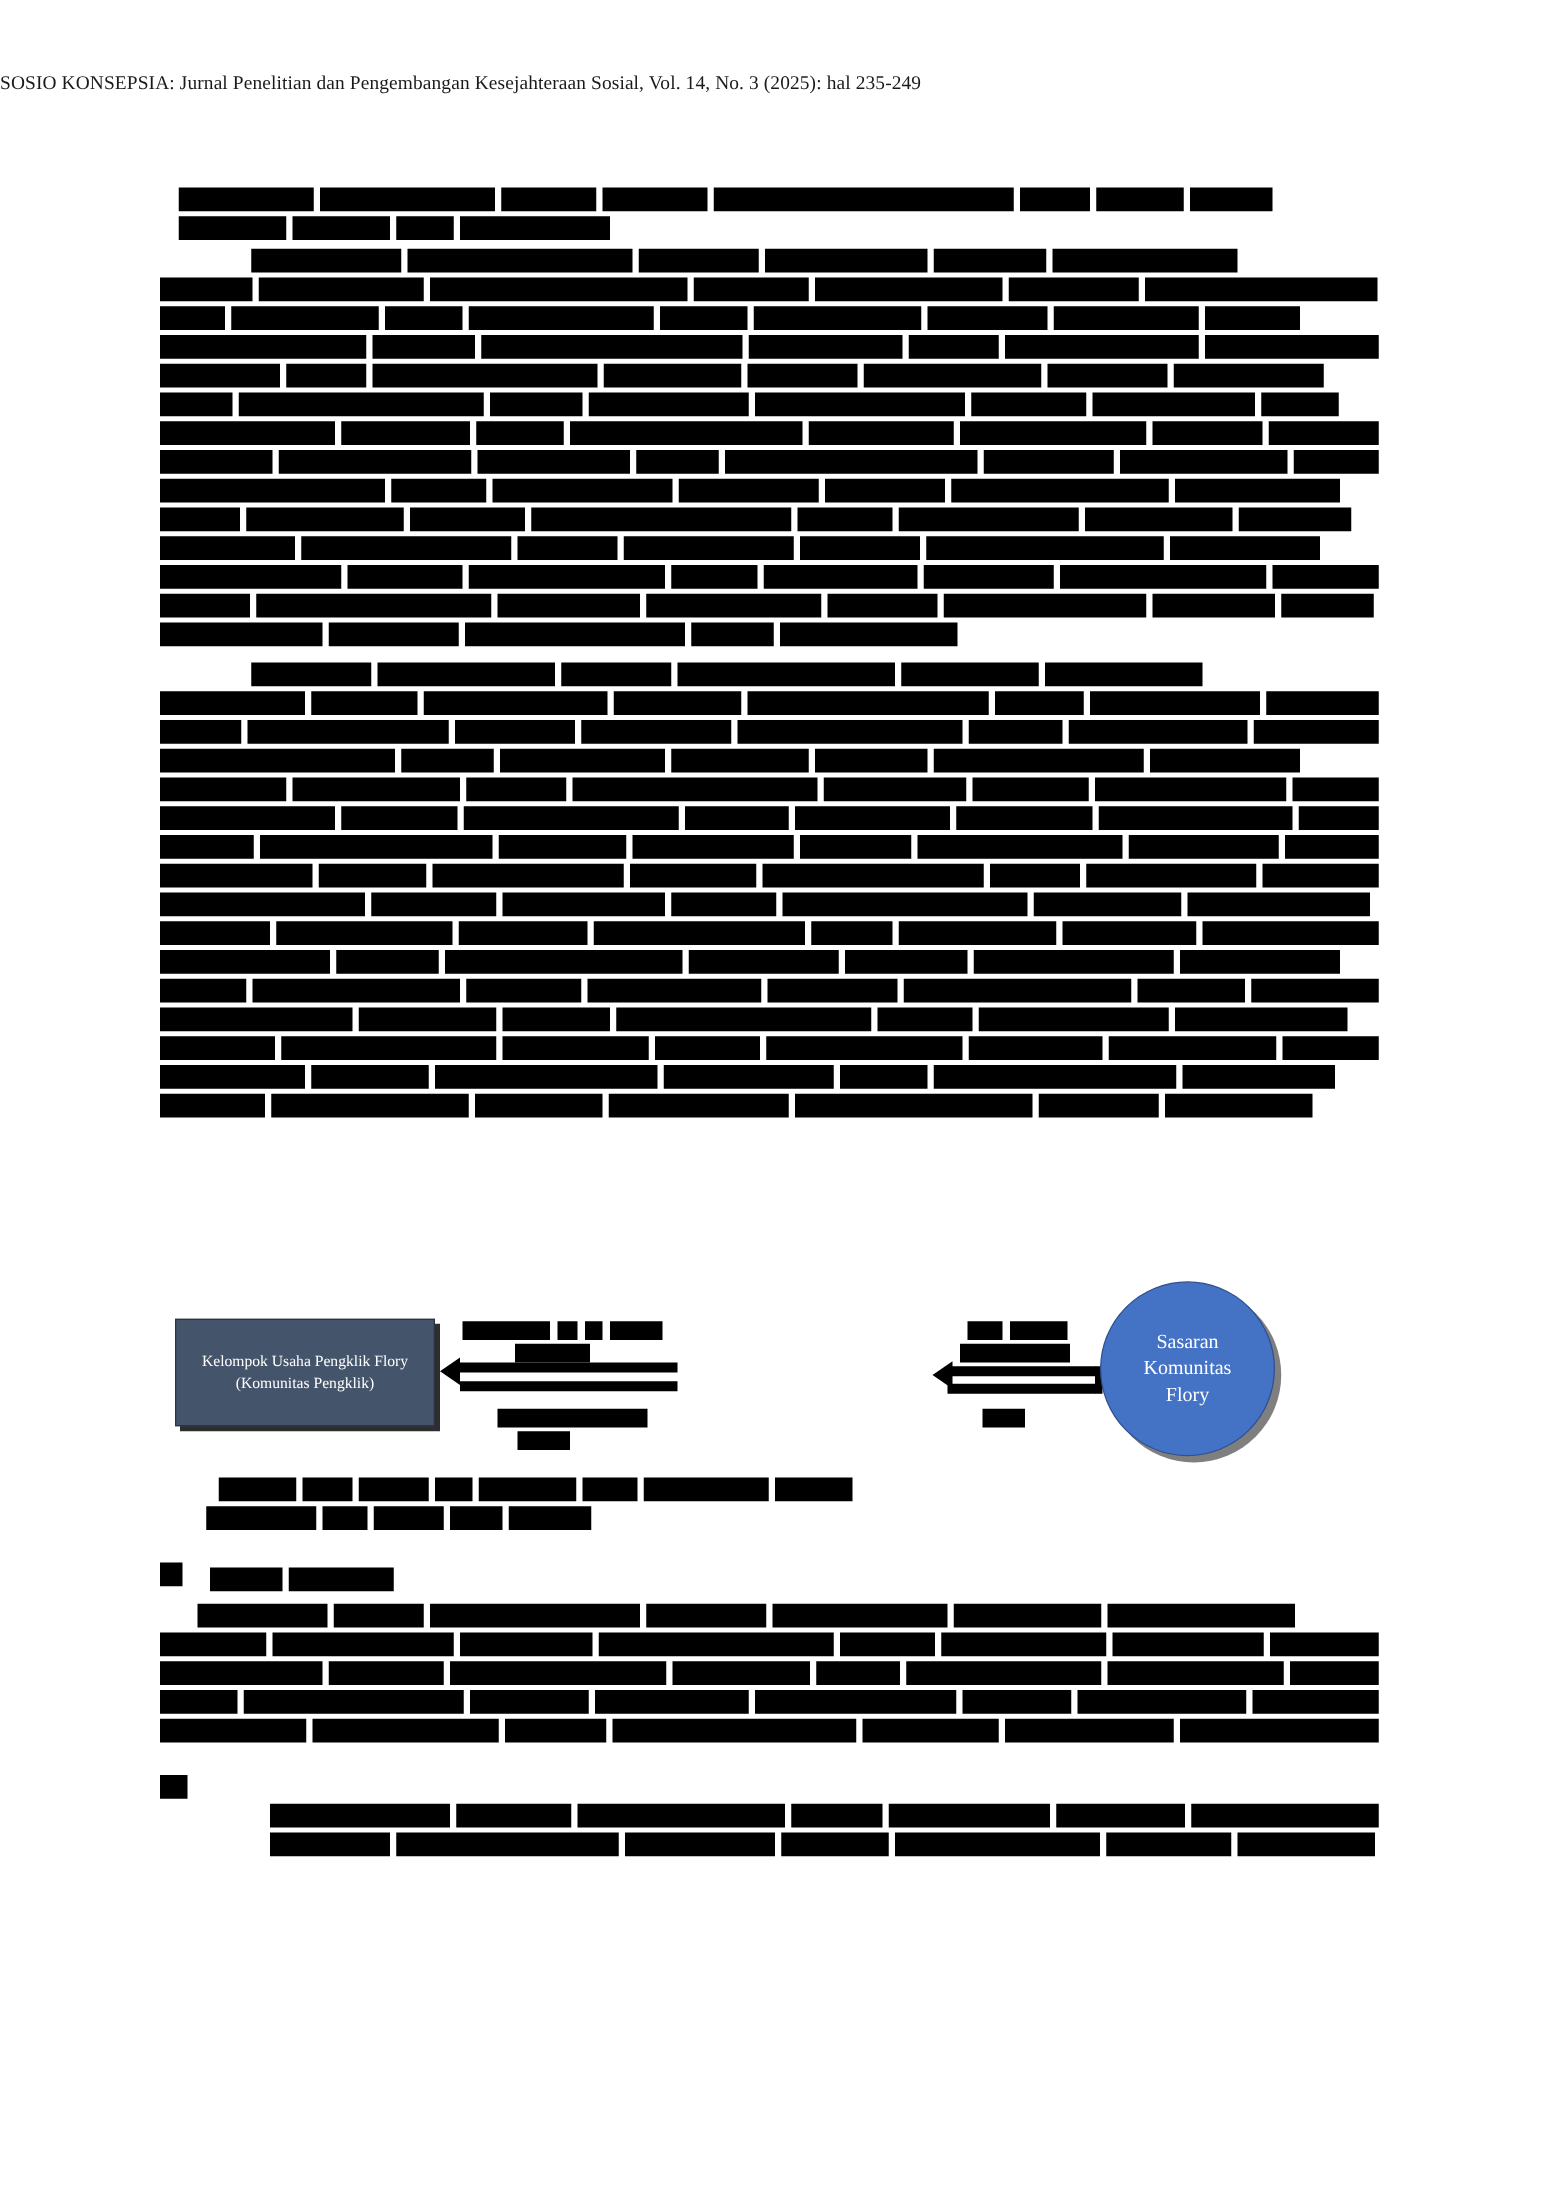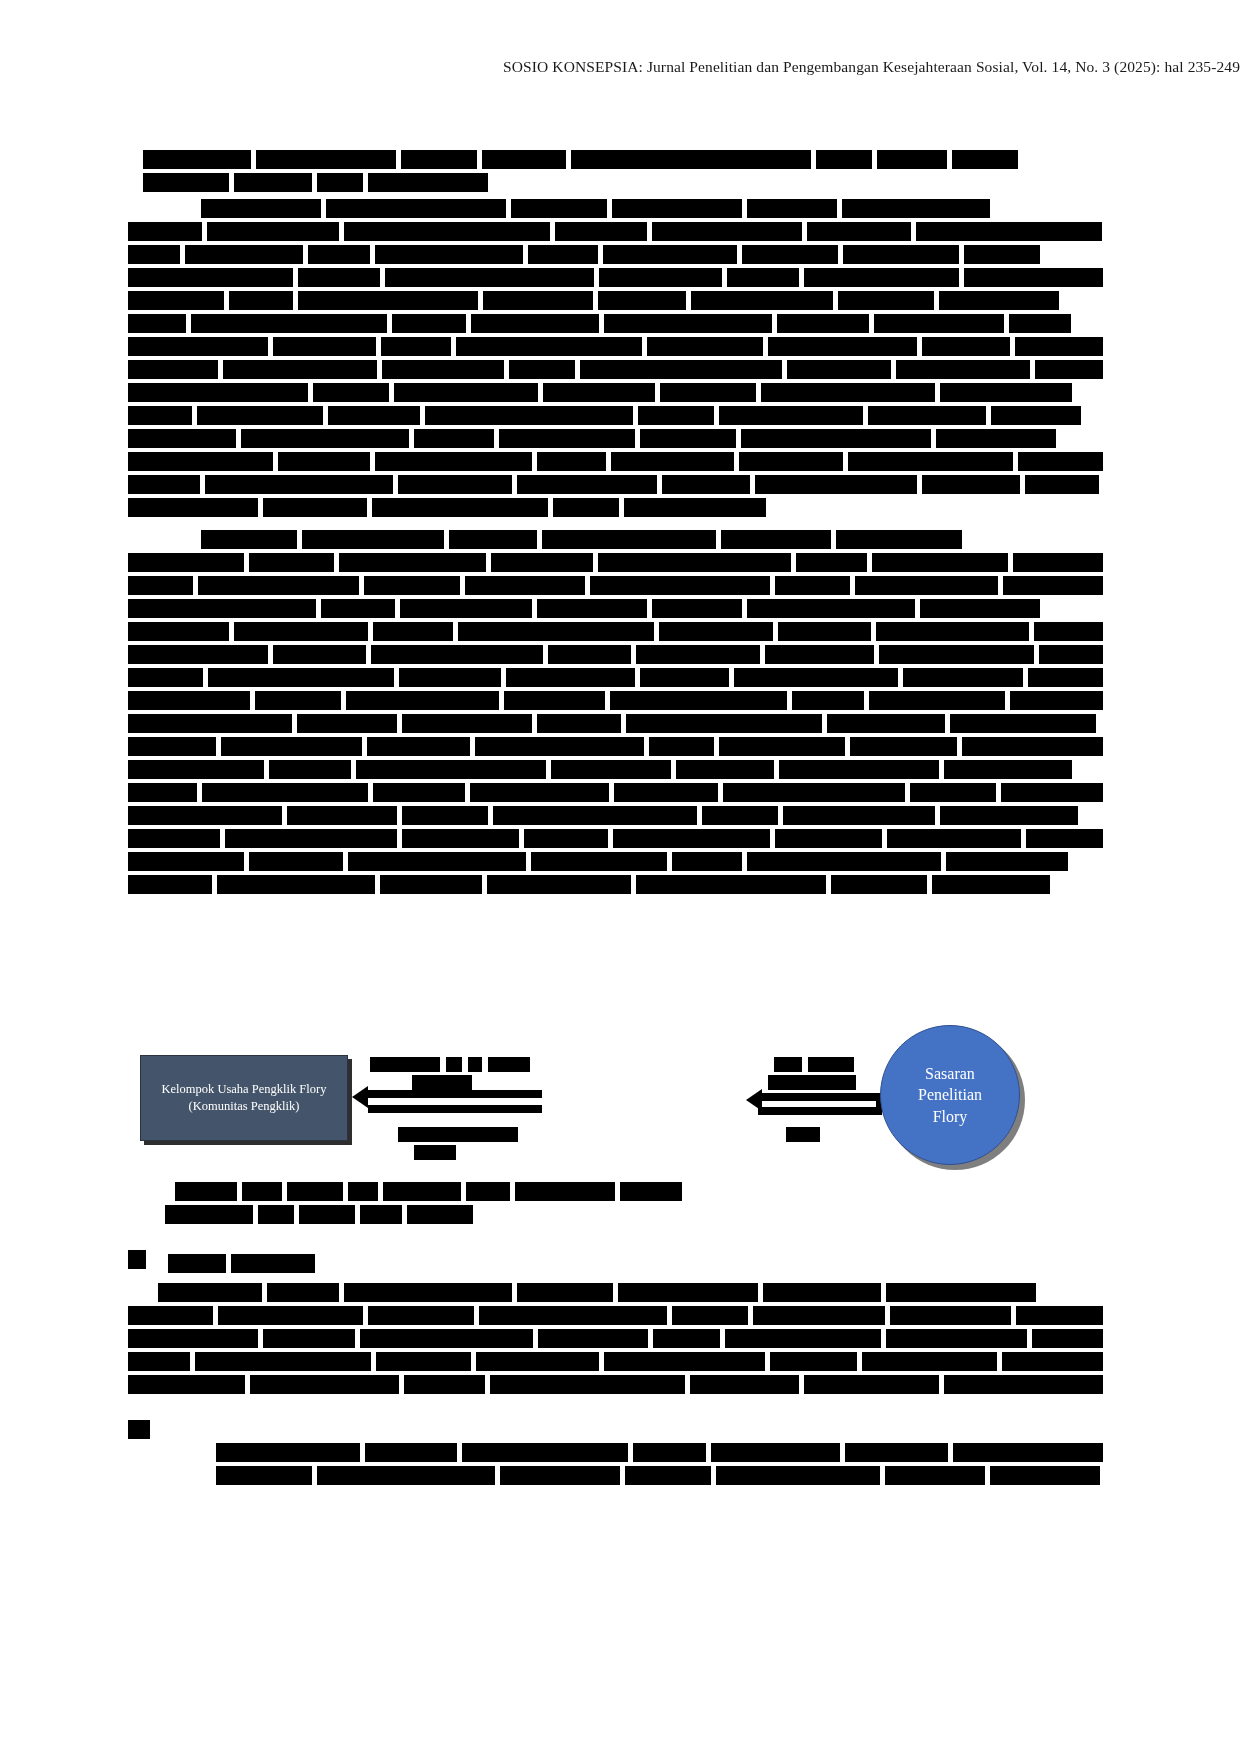--- a/index.html
+++ b/index.html
@@ -11,27 +11,26 @@
     width: 1240px; height: 1754px;
     position: relative;
     font-family: "Liberation Serif", serif;
     overflow: hidden;
   }
 
   
   .page-header {
     position: absolute;
     top: 58px; left: 0; right: 0;
-    text-align: right;
+    text-align: left;
     font-family: "Liberation Serif", serif;
     font-size: 15.5px;
     color: #1a1a1a;
     letter-spacing: 0.1px;
     white-space: nowrap;
-    margin-left: 44px;
   }
 
   
   .content {
     position: absolute;
     left: 143px;
     top: 150px;
     width: 960px;
   }
 
@@ -473,21 +472,21 @@
     <div class="lbl-bar" style="left:22px; top:40px; width:88px;"></div>
     <div class="arrow-shaft" style="left:12px; top:58px; width:124px; height:8px;"></div>
     <div class="arrow-shaft" style="left:12px; top:72px; width:124px; height:8px;"></div>
     <div class="arrow-head head-left" style="left:0px; top:54px;"></div>
     <div class="arrow-head head-right" style="left:130px; top:58px;"></div>
     <div class="lbl-bar" style="left:40px; top:92px; width:34px;"></div>
   </div>
 
   <div class="node-box node-industry">
     <span class="node-line">Sasaran</span>
-    <span class="node-line">Penelitian</span>
+    <span class="node-line">Komunitas</span>
     <span class="node-line">Flory</span>
   </div>
 </div>
 
 <div class="caption">
   <div class="bar-row">
     <span style="width:62px"></span>
       <span style="width:40px"></span>
       <span style="width:56px"></span>
     <span style="width:30px"></span>

